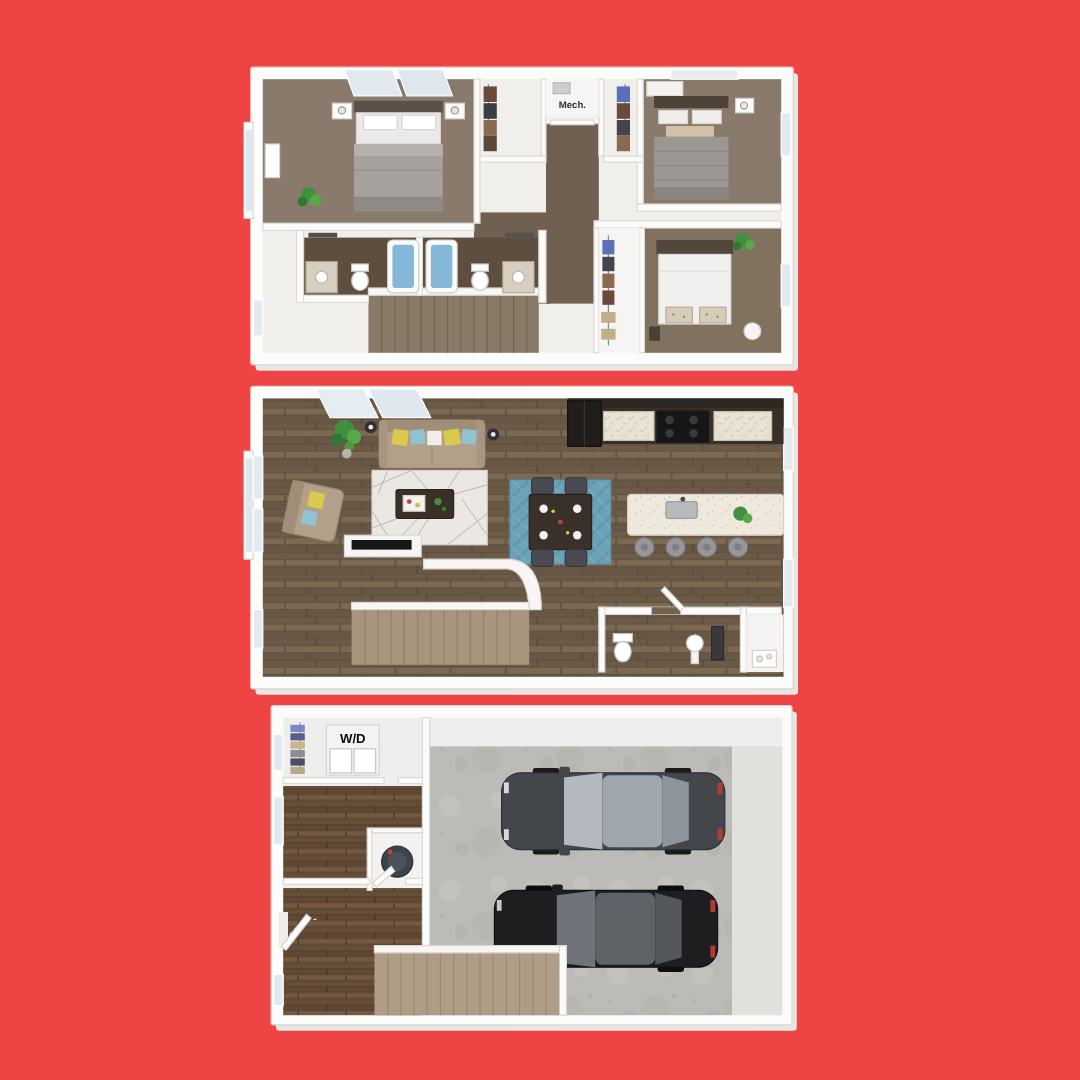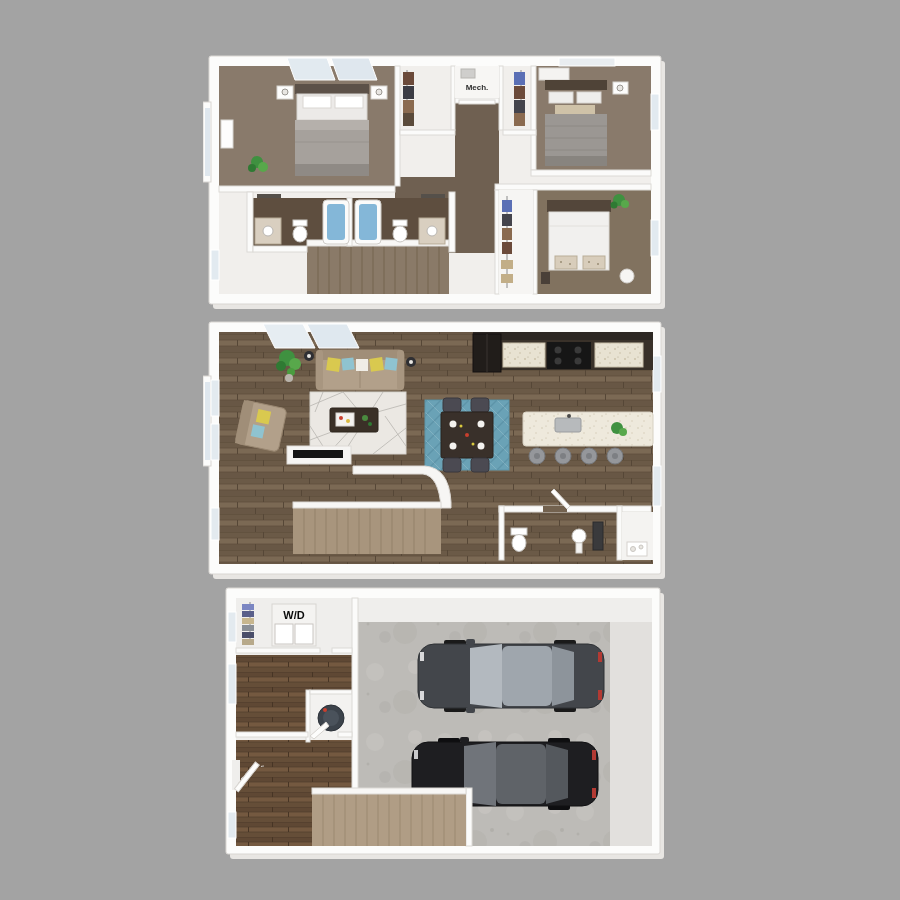--- a/index.html
+++ b/index.html
@@ -1,16 +1,16 @@
 <!DOCTYPE html>
 <html><head>
 <meta charset="utf-8">
 <style>
   html,body{margin:0;padding:0;background:#ffffff;}
-  .canvas{position:relative;width:900px;height:900px;background:#a3a3a3;overflow:hidden;
+  .canvas{position:relative;width:900px;height:900px;background:#ef4444;overflow:hidden;
           font-family:"Liberation Sans", sans-serif;}
   .floor{position:absolute;}
   svg text{font-family:"Liberation Sans", sans-serif;}
 </style>
 </head>
 <body>
 
 <div class="canvas">
 
 <svg width="0" height="0" style="position:absolute">

